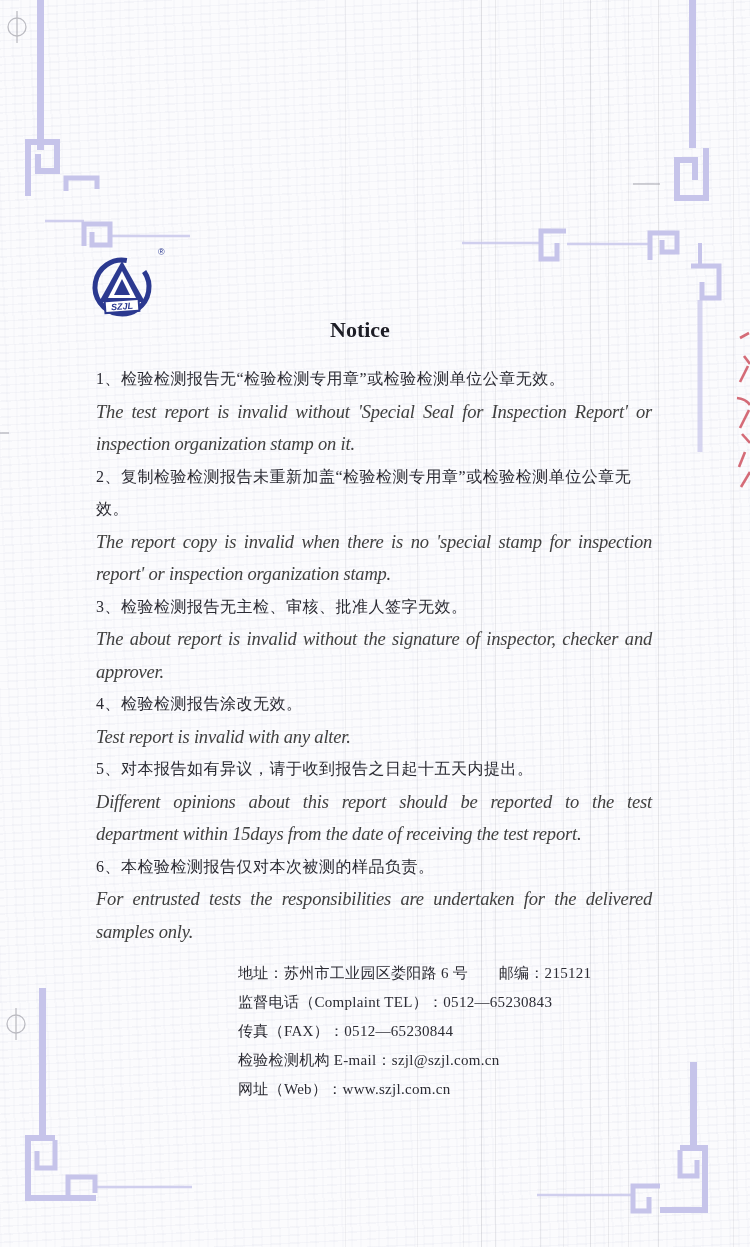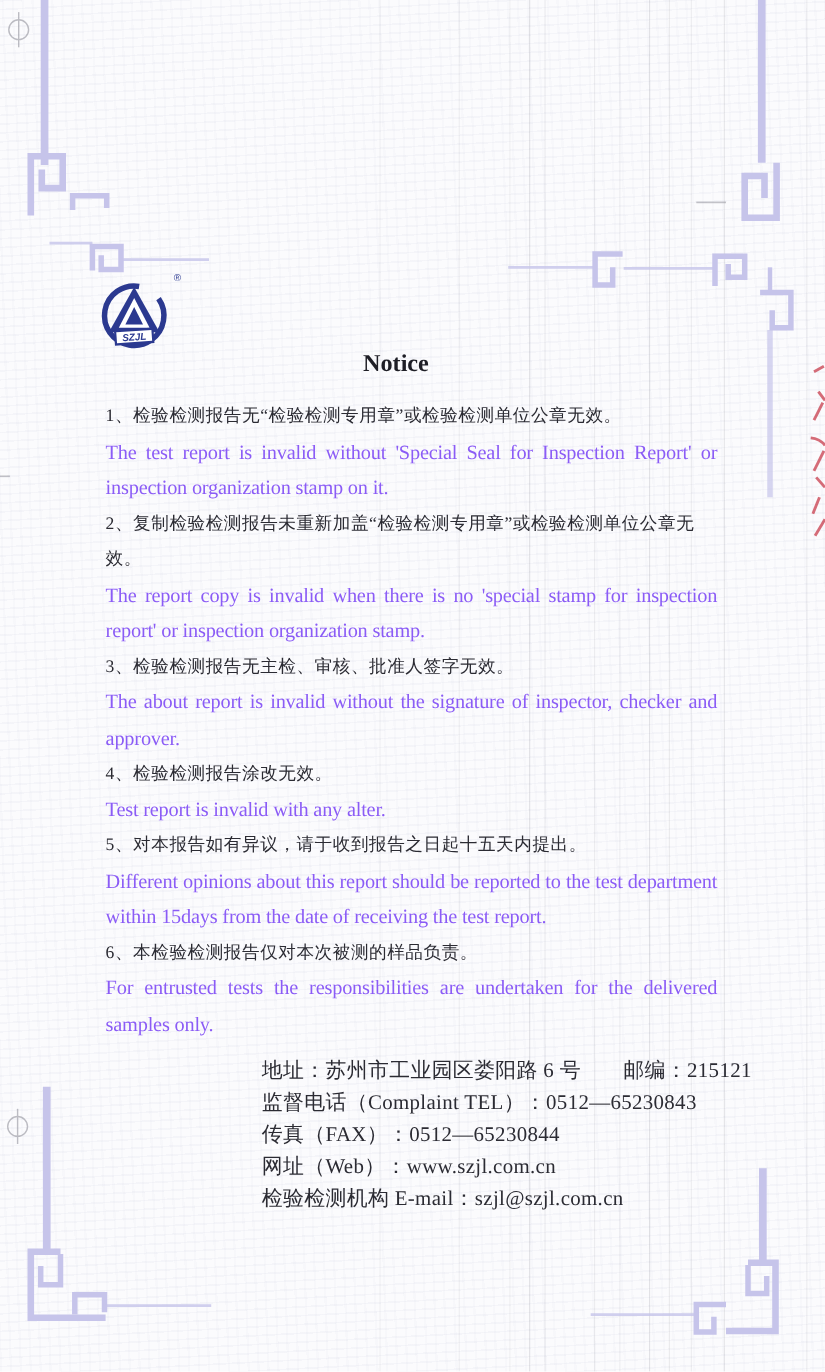--- a/index.html
+++ b/index.html
@@ -28,26 +28,26 @@
   }
   .title-en{
     position:absolute;left:330px;top:317px;
     font-size:22px;font-weight:bold;color:#1e1e26;
   }
   .body{
     position:absolute;left:96px;top:363px;width:556px;
   }
   .body p{margin:0;}
   .zh{font-size:16px;line-height:32.5px;letter-spacing:0.5px;color:#2b2b33;}
-  .en{font-size:18.5px;line-height:32.5px;letter-spacing:-0.2px;text-align:justify;color:#8b5cf6;}
+  .en{font-size:18.5px;line-height:32.5px;letter-spacing:-0.2px;text-align:justify;color:#404040;font-style:italic;}
   .footer{
     position:absolute;left:238px;top:959px;width:470px;
   }
   .footer div{
-    font-size:19px;line-height:29px;letter-spacing:0.3px;color:#2b2b33;white-space:nowrap;
+    font-size:15px;line-height:29px;letter-spacing:0.3px;color:#2b2b33;white-space:nowrap;
   }
   .logo-reg{
     position:absolute;left:72px;top:-2px;
     font-size:9px;color:#2b3990;font-family:"Liberation Sans",sans-serif;
   }
   .logo-txt{
     font-family:"Liberation Sans",sans-serif;
   }
 </style>
 </head>
@@ -163,17 +163,17 @@
     <p class="zh">5、对本报告如有异议，请于收到报告之日起十五天内提出。</p>
     <p class="en">Different opinions about this report should be reported to the test department within 15days from the date of receiving the test report.</p>
     <p class="zh">6、本检验检测报告仅对本次被测的样品负责。</p>
     <p class="en">For entrusted tests the responsibilities are undertaken for the delivered samples only.</p>
   </div>
 
   <div class="footer">
     <div>地址：苏州市工业园区娄阳路 6 号　　邮编：215121</div>
     <div>监督电话（Complaint TEL）：0512—65230843</div>
     <div>传真（FAX）：0512—65230844</div>
+    <div>检验检测机构 E-mail：szjl@szjl.com.cn</div>
     <div>网址（Web）：www.szjl.com.cn</div>
-    <div>检验检测机构 E-mail：szjl@szjl.com.cn</div>
   </div>
 
 </div>
 
 </body></html>

